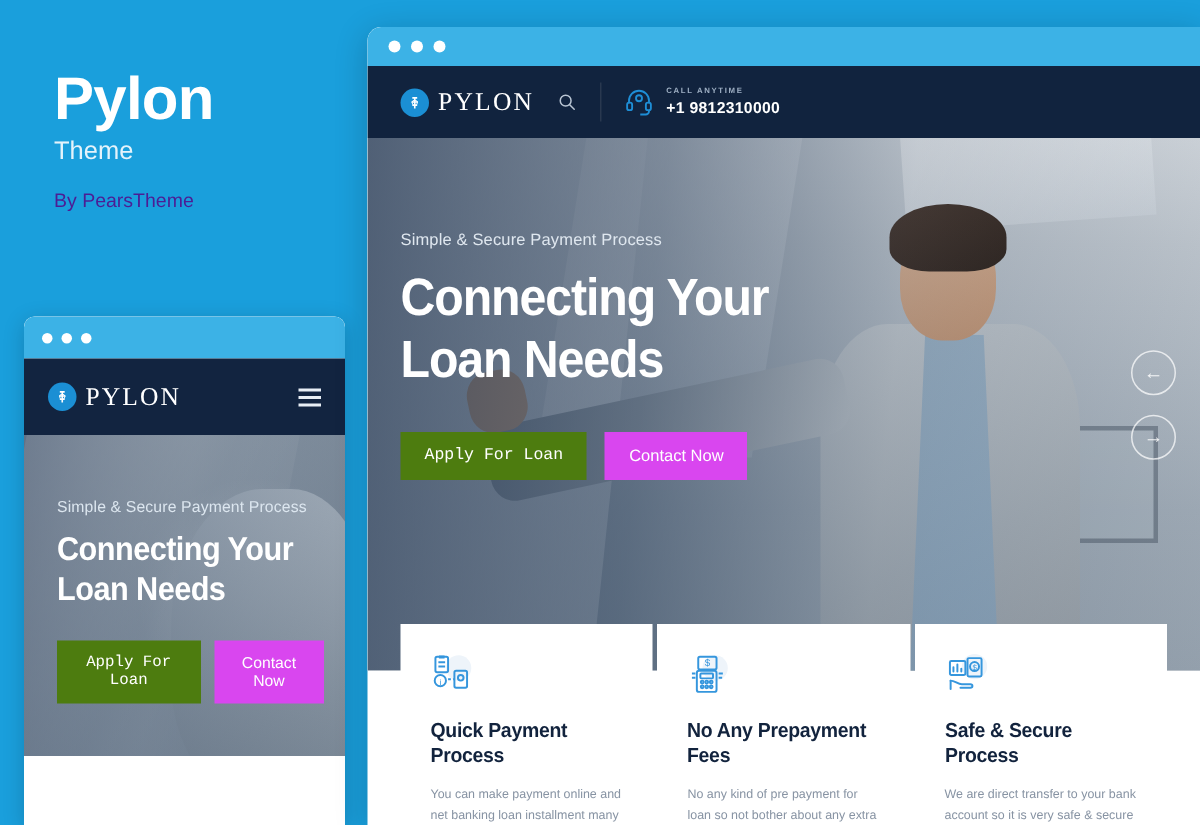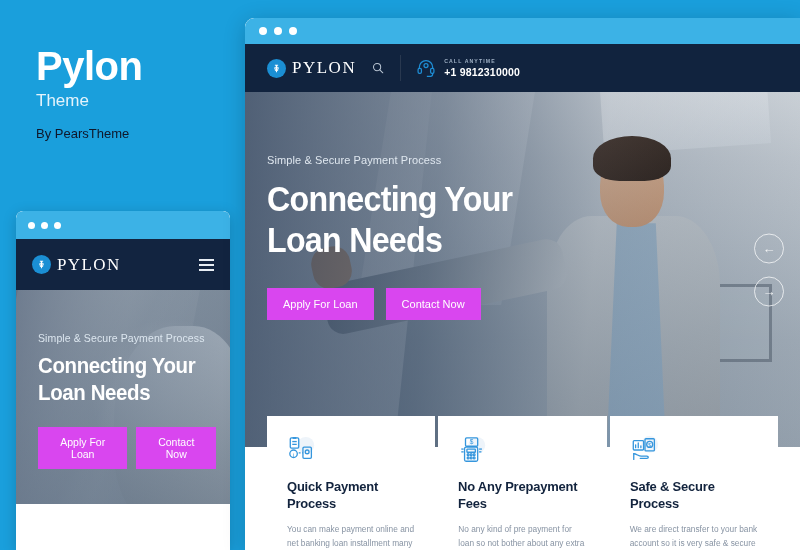--- a/index.html
+++ b/index.html
@@ -18,21 +18,21 @@
   #brand-block{ position:absolute; left:36px; top:46px; }
   #brand-title{
     font-size:40px; font-weight:bold; color:#ffffff; letter-spacing:-0.5px;
     line-height:1.0; font-family:"Liberation Sans", sans-serif;
   }
   #brand-sub{
     font-size:17px; color:#e4f3fb; font-weight:300; margin-top:6px;
     line-height:1.0;
   }
   #brand-by{
-    font-size:13px; color:#0f172a; margin-top:17px; font-weight:400;
+    font-size:13px; color:#4c1d95; margin-top:17px; font-weight:400;
   }
 
   
   #mobile-window{
     position:absolute; left:16px; top:211px; width:214px; height:339px;
     border-radius:7px 7px 0 0; overflow:hidden;
     box-shadow:0 3px 14px rgba(0,0,0,.18);
     background:#fff;
   }
   #mobile-titlebar{
@@ -93,21 +93,21 @@
     color:#fff; font-size:22px; line-height:1.21; font-weight:bold;
     letter-spacing:-.4px; font-stretch:condensed;
     font-family:"Liberation Sans Narrow","Liberation Sans", sans-serif;
     transform:scaleX(.93); transform-origin:left center;
   }
   #mobile-btns{ display:flex; gap:9px; margin-top:21px; }
   .btn{
     border:none; cursor:pointer; color:#fff; font-size:10.5px;
     font-family:"Liberation Sans", sans-serif;
   }
-  .btn-primary{ background:#d946ef; }
+  .btn-primary{ background:#4d7c0f;font-family:Liberation Mono, monospace; }
   .btn-secondary{ background:#d946ef; }
   #mobile-btns .btn{ padding:9px 13px; }
   #mobile-card{
     position:absolute; left:22px; right:22px; top:323px; height:40px;
     background:#ffffff; z-index:4;
   }
 
   
   #browser-window{
     position:absolute; left:245px; top:18px; width:555px; height:532px;

